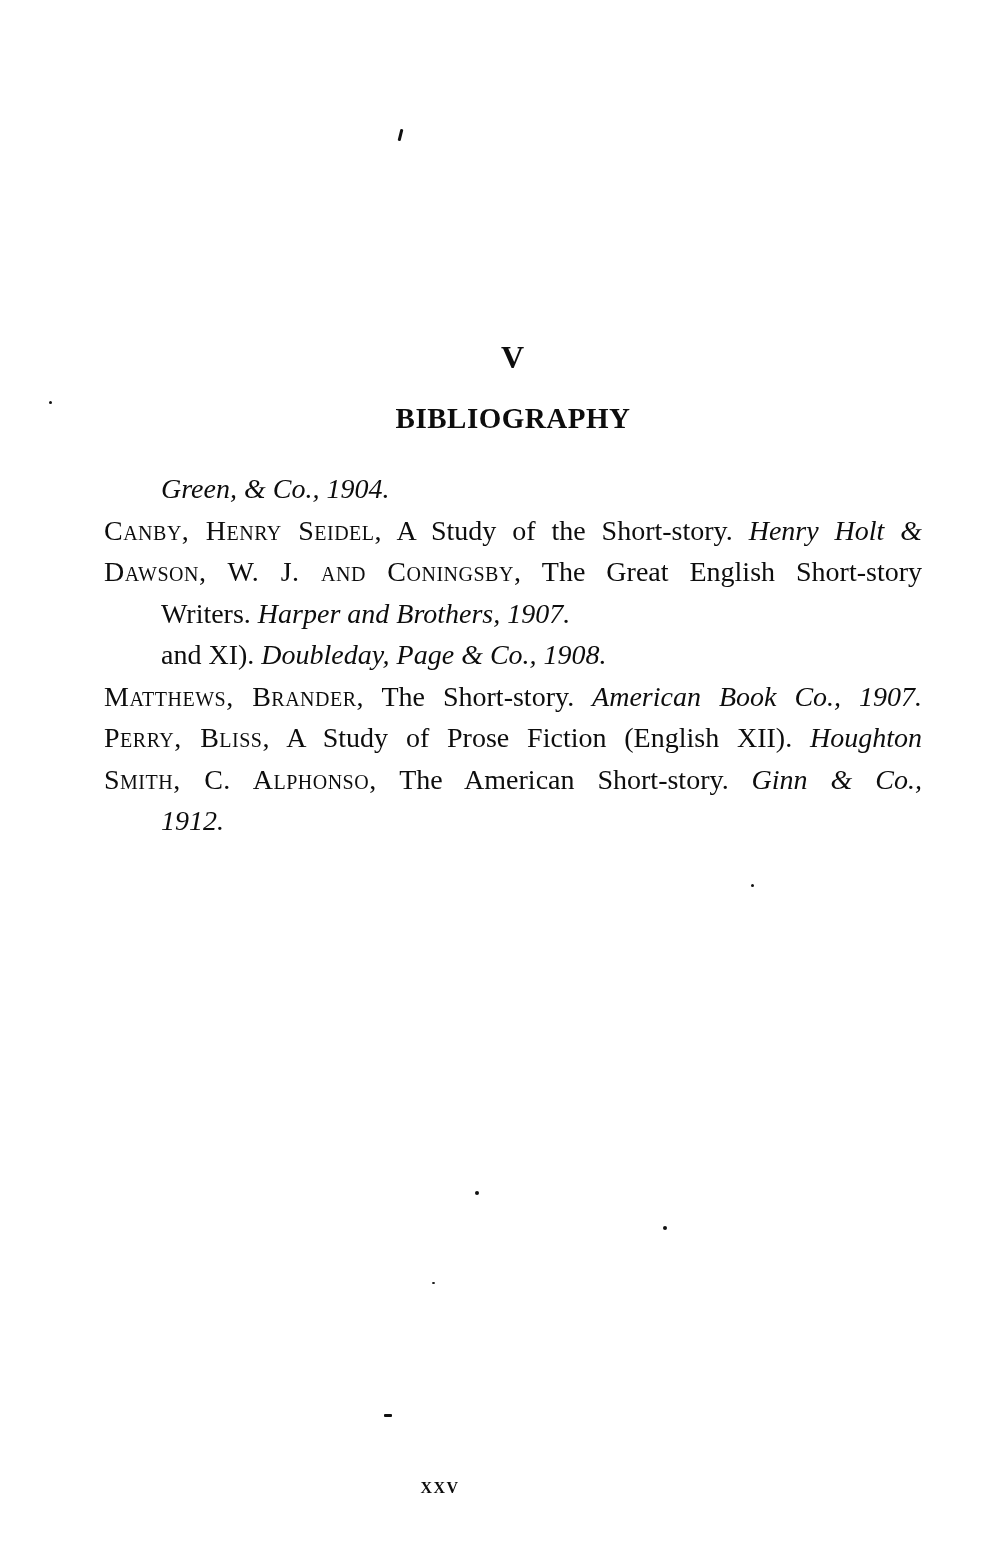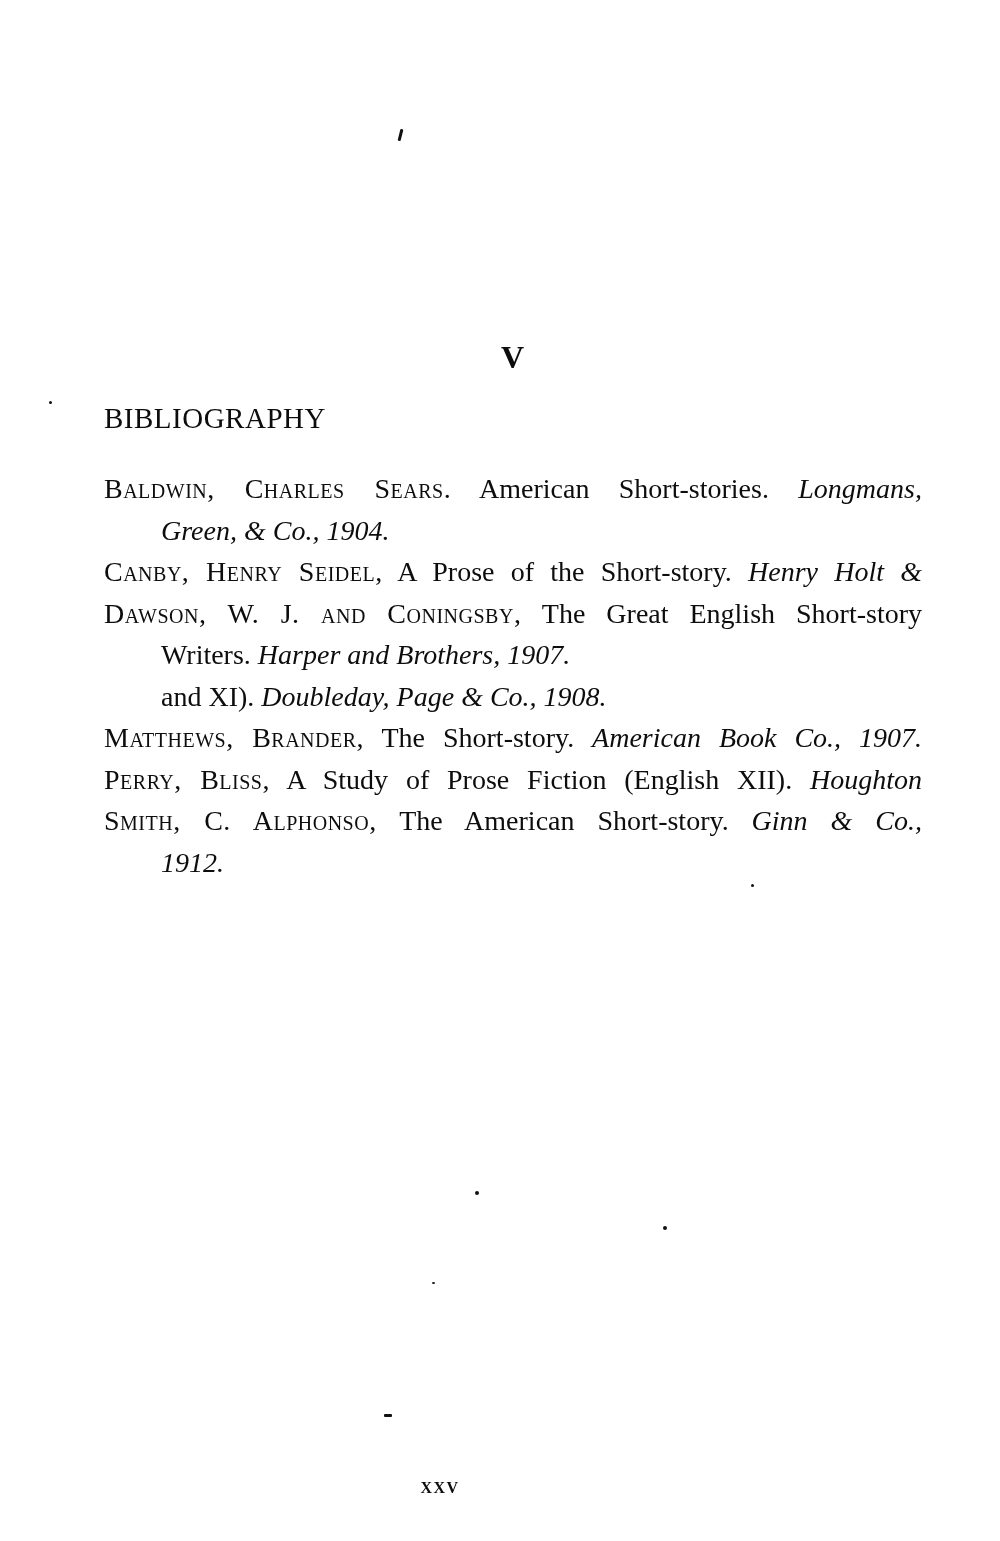--- a/index.html
+++ b/index.html
@@ -25,22 +25,23 @@
     font-size: 32px;
     font-weight: bold;
     line-height: 1.15;
     letter-spacing: 1px;
   }
   .page-title {
     position: absolute;
     top: 402px;
     left: 104px;
     width: 818px;
+    text-align: center;
     font-size: 29px;
-    font-weight: normal;
+    font-weight: bold;
     line-height: 1.15;
     letter-spacing: 0.5px;
   }
   .bib-list {
     position: absolute;
     top: 468px;
     left: 104px;
     width: 818px;
   }
   .bib-line {
@@ -83,23 +84,22 @@
 </style>
 </head>
 <body>
 
 <div class="page">
   <div class="section-number">V</div>
 
   <div class="page-title">BIBLIOGRAPHY</div>
 
   <div class="bib-list">
-      <div class="bib-line just"><span class="sc">Baldwin, Charles Sears.</span><span class="r"> American Short-stories. </span><span class="i">Longmans,</span></div>
       <div class="bib-line indent"><span class="i">Green, &amp; Co., 1904.</span></div>
-      <div class="bib-line just"><span class="sc">Canby, Henry Seidel,</span><span class="r"> A Prose of the Short-story. </span><span class="i">Henry Holt &amp;</span></div>
+      <div class="bib-line just"><span class="sc">Canby, Henry Seidel,</span><span class="r"> A Study of the Short-story. </span><span class="i">Henry Holt &amp;</span></div>
       <div class="bib-line just"><span class="sc">Dawson, W. J. and Coningsby,</span><span class="r"> The Great English Short-story</span></div>
       <div class="bib-line indent"><span class="r">Writers. </span><span class="i">Harper and Brothers, 1907.</span></div>
       <div class="bib-line indent"><span class="r">and XI). </span><span class="i">Doubleday, Page &amp; Co., 1908.</span></div>
       <div class="bib-line just"><span class="sc">Matthews, Brander,</span><span class="r"> The Short-story. </span><span class="i">American Book Co., 1907.</span></div>
       <div class="bib-line just"><span class="sc">Perry, Bliss,</span><span class="r"> A Study of Prose Fiction (English XII). </span><span class="i">Houghton</span></div>
       <div class="bib-line just"><span class="sc">Smith, C. Alphonso,</span><span class="r"> The American Short-story. </span><span class="i">Ginn &amp; Co.,</span></div>
       <div class="bib-line indent"><span class="i">1912.</span></div>
     </div>
 
   <div class="page-number">xxv</div>

